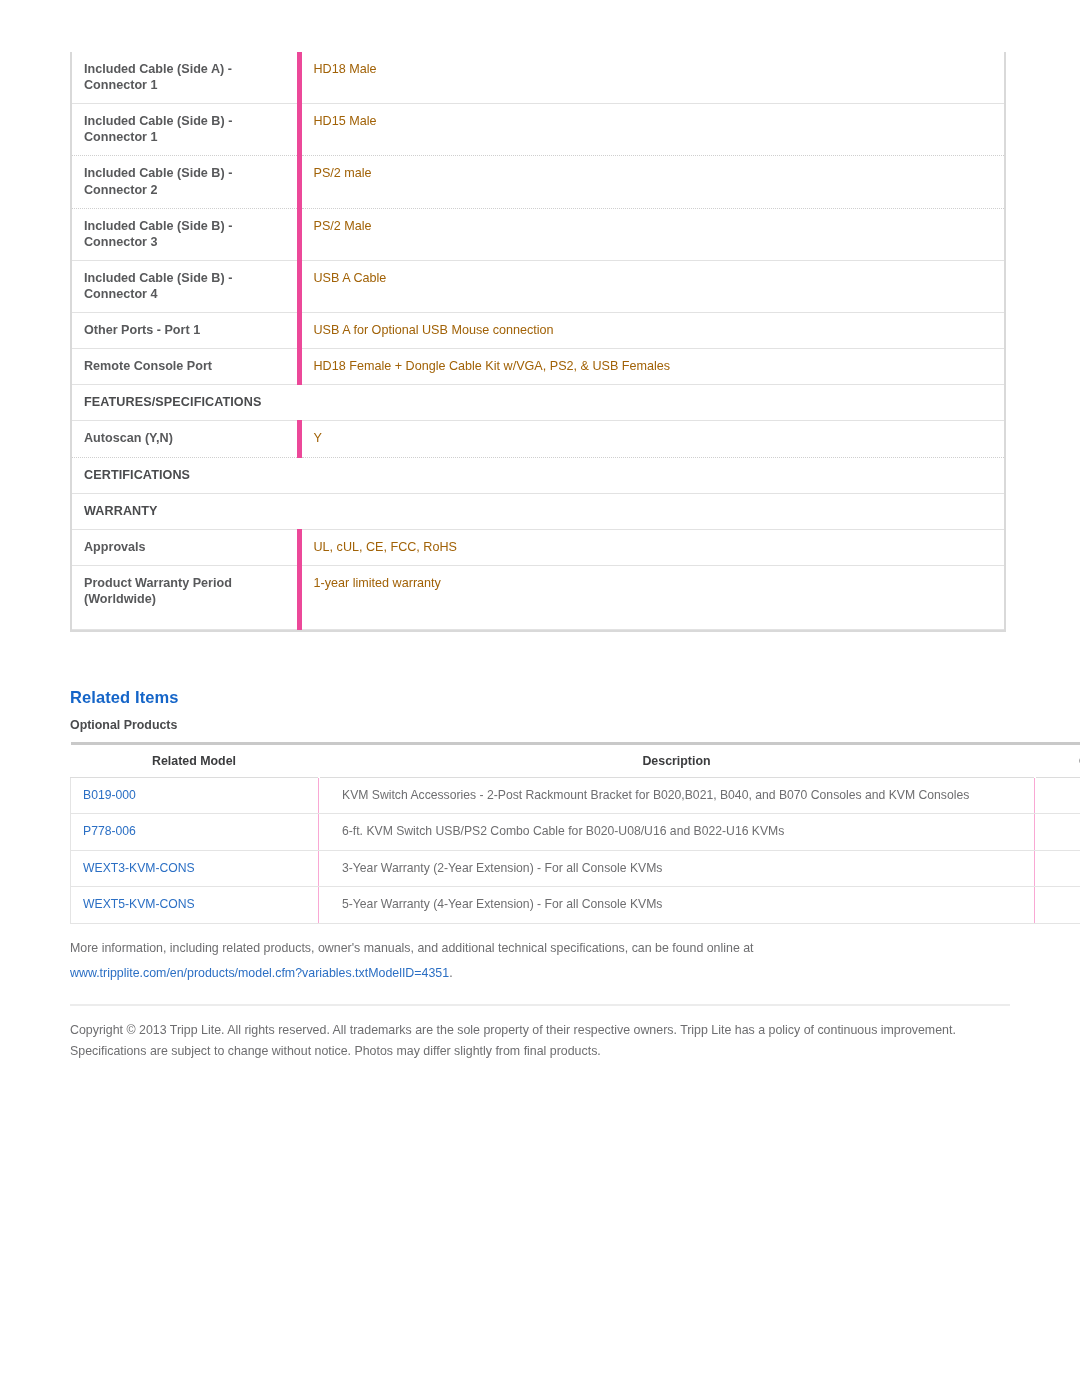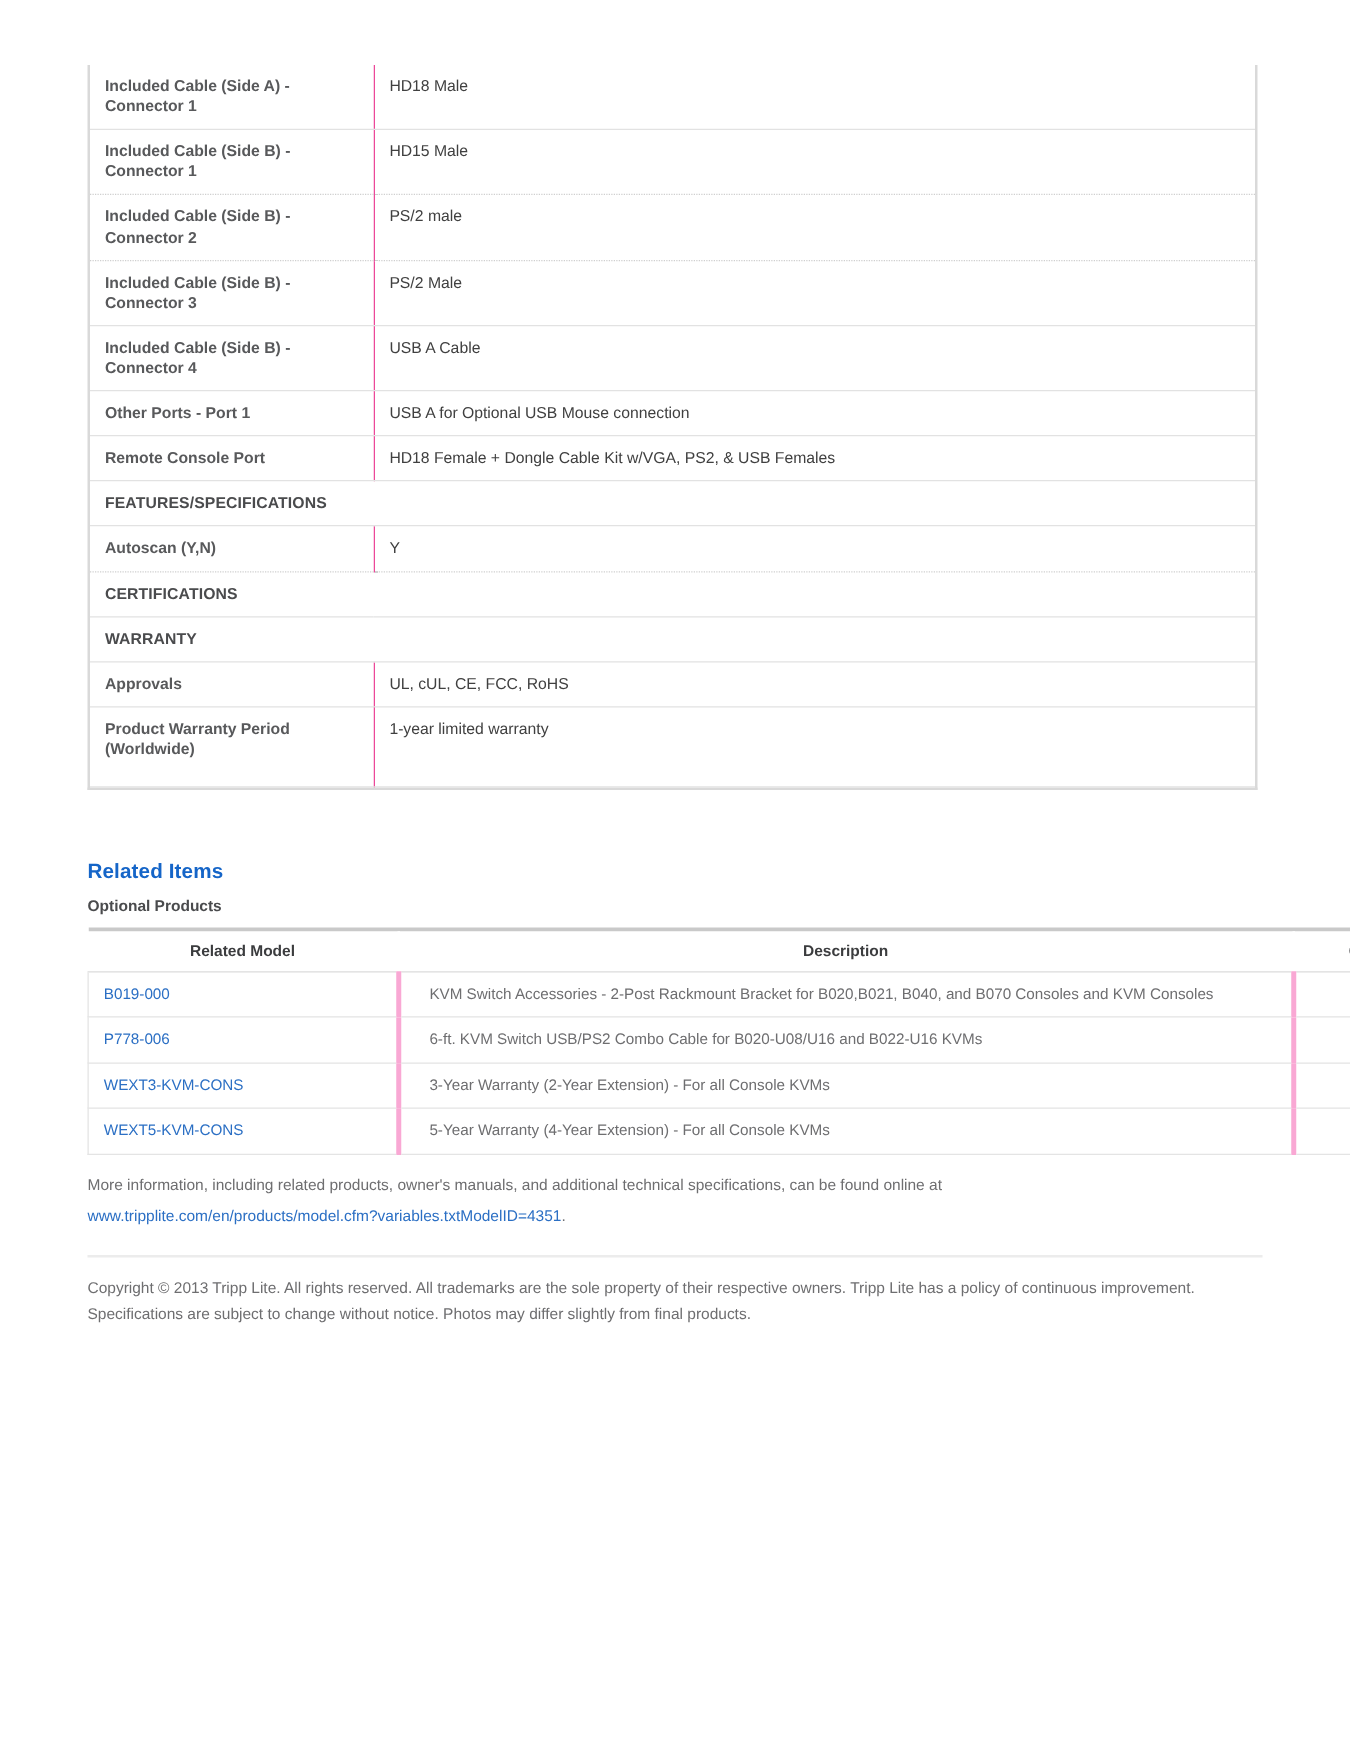--- a/index.html
+++ b/index.html
@@ -41,25 +41,25 @@
   table.spec td {
     vertical-align: top;
     padding: 9px 10px 10px 12px;
     font-size: 12.6px;
     line-height: 1.28;
   }
   td.sp-label {
     width: 227px;
     font-weight: bold;
     color: #58595b;
-    border-right: 1px solid #ec4899;
+    border-right: 5px solid #ec4899;
     border-bottom: 1px solid #e2e2e2;
   }
   td.sp-value {
-    color: #404040;
+    color: #a16207;
     border-bottom: 1px solid #e2e2e2;
     padding-left: 14px;
   }
   tr.dotted td.sp-label,
   tr.dotted td.sp-value {
     border-bottom: 1px dotted #cfcfcf;
   }
   td.sp-section {
     font-weight: bold;
     color: #4a4b4d;
@@ -113,21 +113,21 @@
   table.rel th.c-model { width: 248px; border-right: 2px solid #ffffff; }
   table.rel th.c-desc  { border-right: 2px solid #ffffff; }
   table.rel th.c-qty   { width: 111px; }
 
   table.rel td {
     font-size: 12.2px;
     color: #6e6e70;
     padding: 9px 10px 10px 12px;
     vertical-align: top;
     border-bottom: 1px solid #e4e4e4;
-    border-right: 4px solid #f9a8d4;
+    border-right: 1px solid #f9a8d4;
     line-height: 1.35;
   }
   table.rel td:last-child { border-right: 1px solid #e4e4e4; }
   table.rel tbody tr td:first-child { border-left: 1px solid #e4e4e4; }
   table.rel td.qty { text-align: center; padding-left: 6px; padding-right: 6px; }
   table.rel td.desc { padding-left: 23px; }
   a.modellink {
     color: #2b6fc4;
     text-decoration: none;
     font-size: 12.2px;

